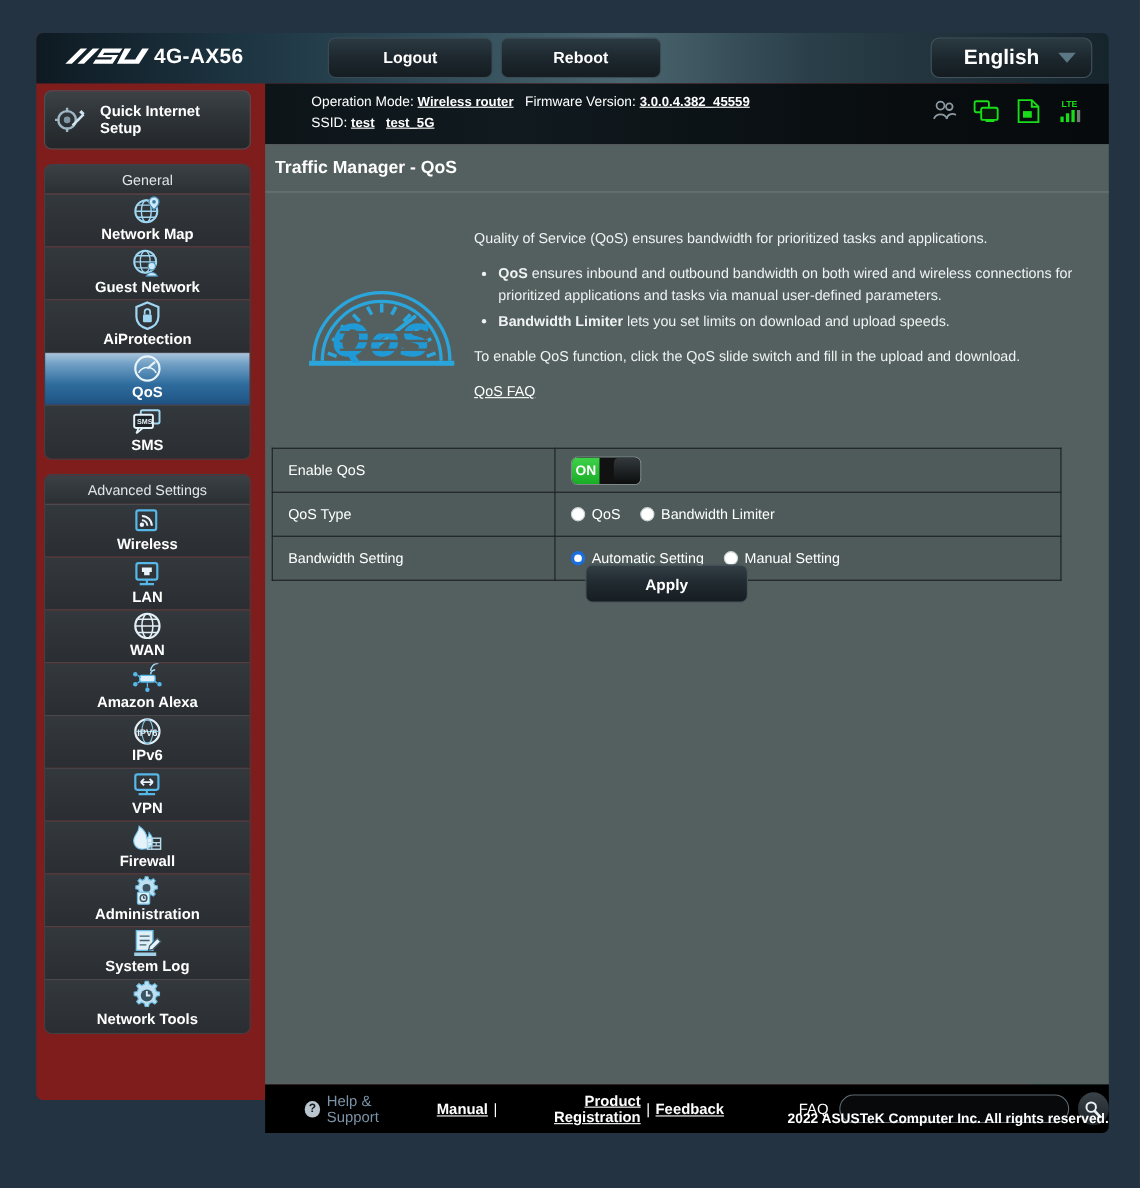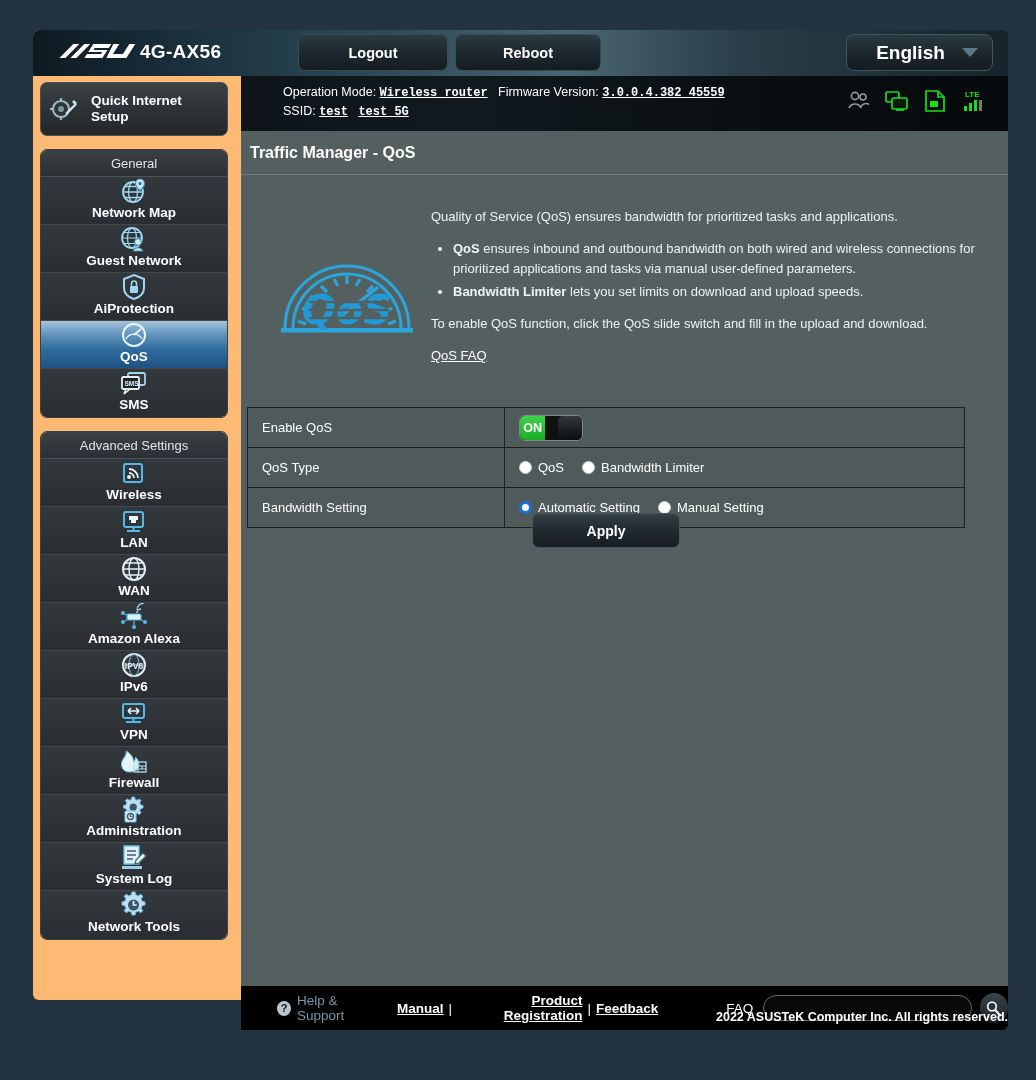--- a/index.html
+++ b/index.html
@@ -5,21 +5,21 @@
   * { box-sizing: border-box; margin: 0; padding: 0; }
   html, body {
     width: 1036px; height: 1080px;
     background: #243342;
     font-family: "Liberation Sans", sans-serif;
     overflow: hidden;
   }
   #app {
     position: absolute; left: 33px; top: 30px;
     width: 904px; height: 970px;
-    background: #fdba74;
+    background: #7f1d1d;
     border-radius: 6px;
   }
   
   .topbar {
     position: absolute; left: 0; top: 0; width: 975px; height: 46px;
     background: linear-gradient(90deg,#0e1a22 0%, #1c3340 18%, #33505c 40%, #4b6670 55%, #2a3f49 72%, #16242c 100%);
     border-radius: 6px 6px 0 0;
     overflow: hidden;
   }
   .asus-logo {
@@ -63,21 +63,21 @@
   }
   
   .infobar {
     position: absolute; left: 208px; top: 46px; width: 767px; height: 55px;
     background: linear-gradient(90deg,#0d1519 0%, #101a1f 30%, #0a0f12 65%, #060a0c 100%);
     color: #fff;
   }
   .inforow { position: absolute; font-size: 12.5px; white-space: nowrap; }
   .inforow.r1 { left: 42px; top: 9px; }
   .inforow.r2 { left: 42px; top: 28px; }
-  .uline { text-decoration: underline; font-family: Liberation Mono, monospace; font-size: 12px; font-weight: bold; }
+  .uline { text-decoration: underline; font-family: Liberation Sans, sans-serif; font-size: 12px; font-weight: bold; }
   .status-icons { position: absolute; right: 22px; top: 12px; display: flex; gap: 12px; align-items: flex-end; }
   .sicon { width: 26px; height: 26px; cursor: pointer; }
   
   .sidebar { position: absolute; left: 7px; top: 52px; width: 188px; }
   .qis {
     height: 54px; border-radius: 7px;
     background: linear-gradient(180deg,#3c4146 0%, #2d3236 50%, #23272a 100%);
     border: 1px solid #4a5257;
     display: flex; align-items: center; cursor: pointer;
   }

